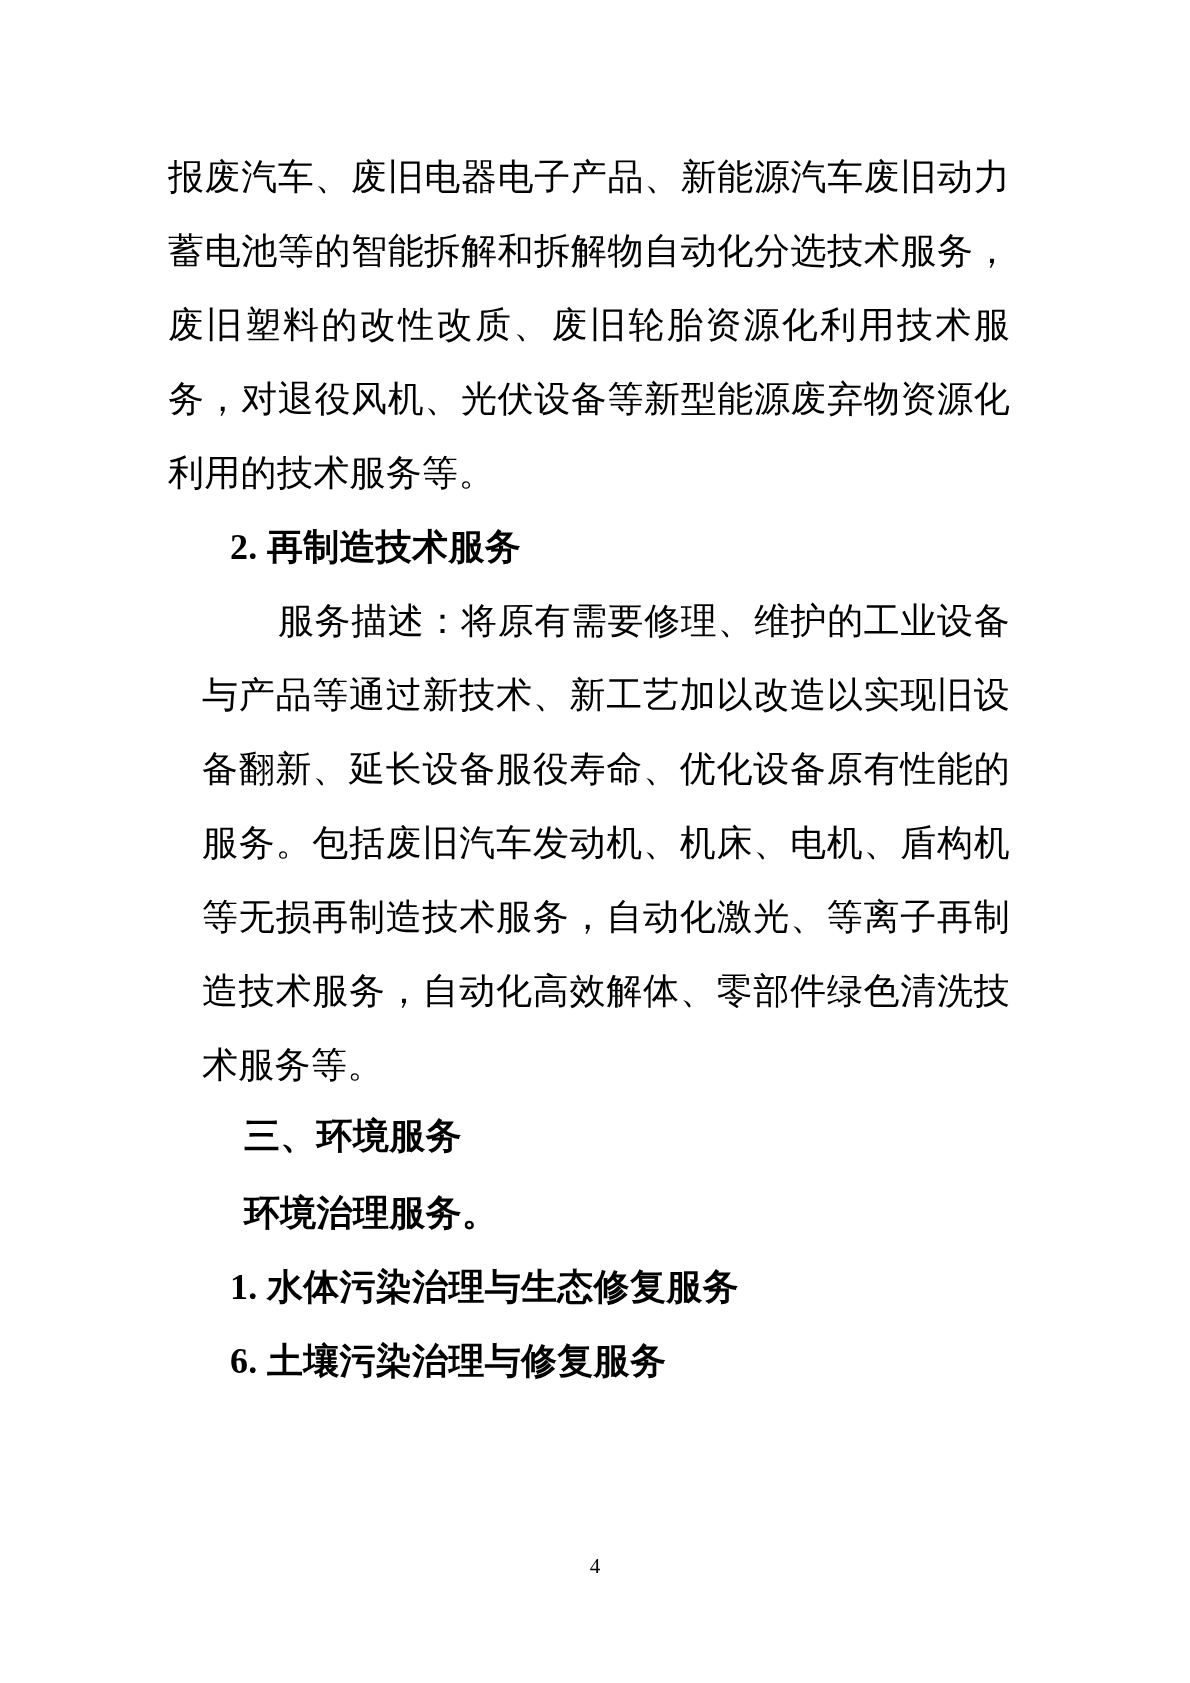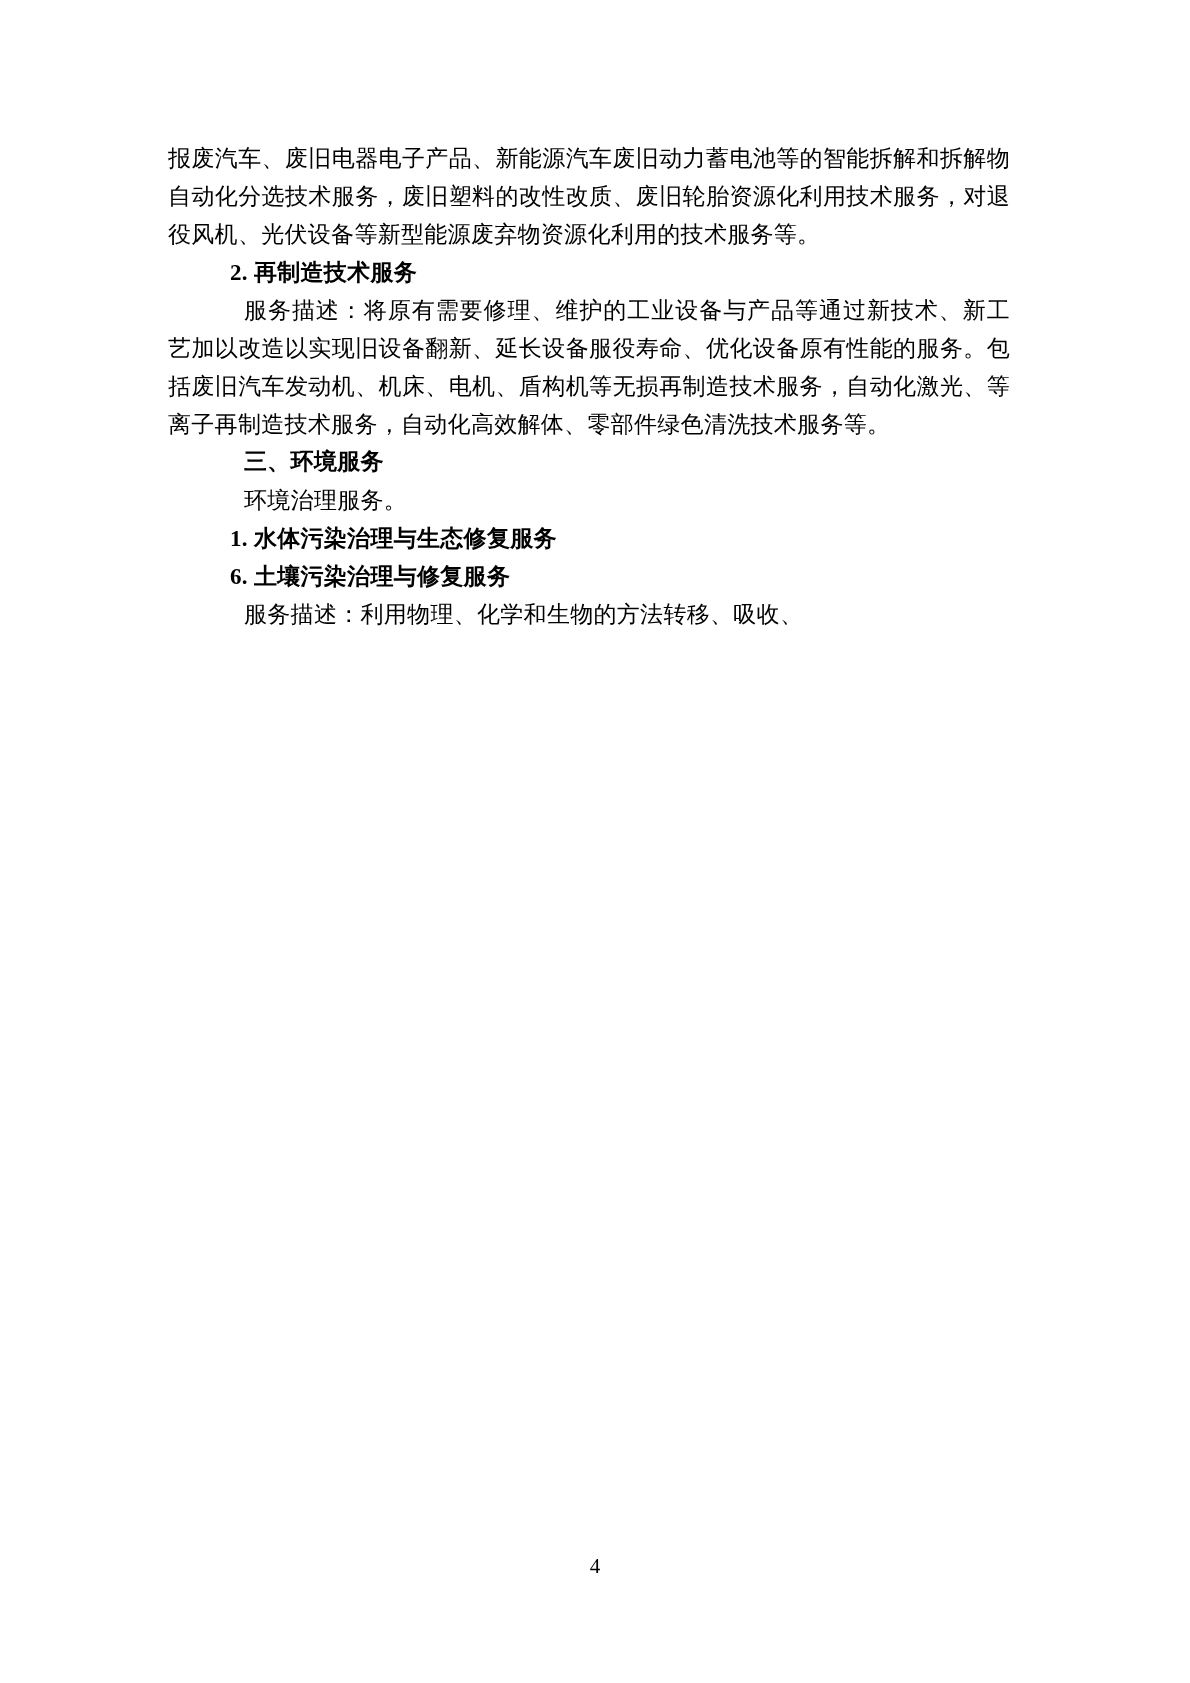--- a/index.html
+++ b/index.html
@@ -21,32 +21,32 @@
     overflow: hidden;
   }
   .content {
     position: absolute;
     left: 168px;
     top: 140px;
     width: 842px;
   }
   .para {
     margin: 0;
-    font-size: 23px;
-    line-height: 38px;
+    font-size: 36px;
+    line-height: 74px;
     text-align: justify;
     text-justify: inter-character;
     letter-spacing: 0.3px;
     word-break: break-all;
   }
-  .body { text-indent: 76px; }
+  .body { text-indent: 76px; margin-left: 34px; }
   .body-flush { text-indent: 0; }
   .heading-num { font-weight: 700; text-indent: 62px; }
   .heading-cn { font-weight: 700; text-indent: 76px; font-family: Liberation Mono, monospace; }
-  .heading-sub { font-weight: 400; text-indent: 76px; }
+  .heading-sub { font-weight: 700; text-indent: 76px; }
   .page-number {
     position: absolute;
     top: 1552px;
     left: 0;
     width: 100%;
     text-align: center;
     font-size: 21px;
     line-height: 28px;
     color: #000000;
   }
@@ -56,16 +56,15 @@
 
 <div class="page">
   <div class="content">
       <p class="para body-flush">报废汽车、废旧电器电子产品、新能源汽车废旧动力蓄电池等的智能拆解和拆解物自动化分选技术服务，废旧塑料的改性改质、废旧轮胎资源化利用技术服务，对退役风机、光伏设备等新型能源废弃物资源化利用的技术服务等。</p>
       <p class="para heading-num">2. 再制造技术服务</p>
       <p class="para body">服务描述：将原有需要修理、维护的工业设备与产品等通过新技术、新工艺加以改造以实现旧设备翻新、延长设备服役寿命、优化设备原有性能的服务。包括废旧汽车发动机、机床、电机、盾构机等无损再制造技术服务，自动化激光、等离子再制造技术服务，自动化高效解体、零部件绿色清洗技术服务等。</p>
       <p class="para heading-cn">三、环境服务</p>
       <p class="para heading-sub">环境治理服务。</p>
       <p class="para heading-num">1. 水体污染治理与生态修复服务</p>
       <p class="para heading-num">6. 土壤污染治理与修复服务</p>
-      <p class="para body">服务描述：利用物理、化学和生物的方法转移、吸收、</p>
     </div>
   <div class="page-number">4</div>
 </div>
 
 </body></html>

